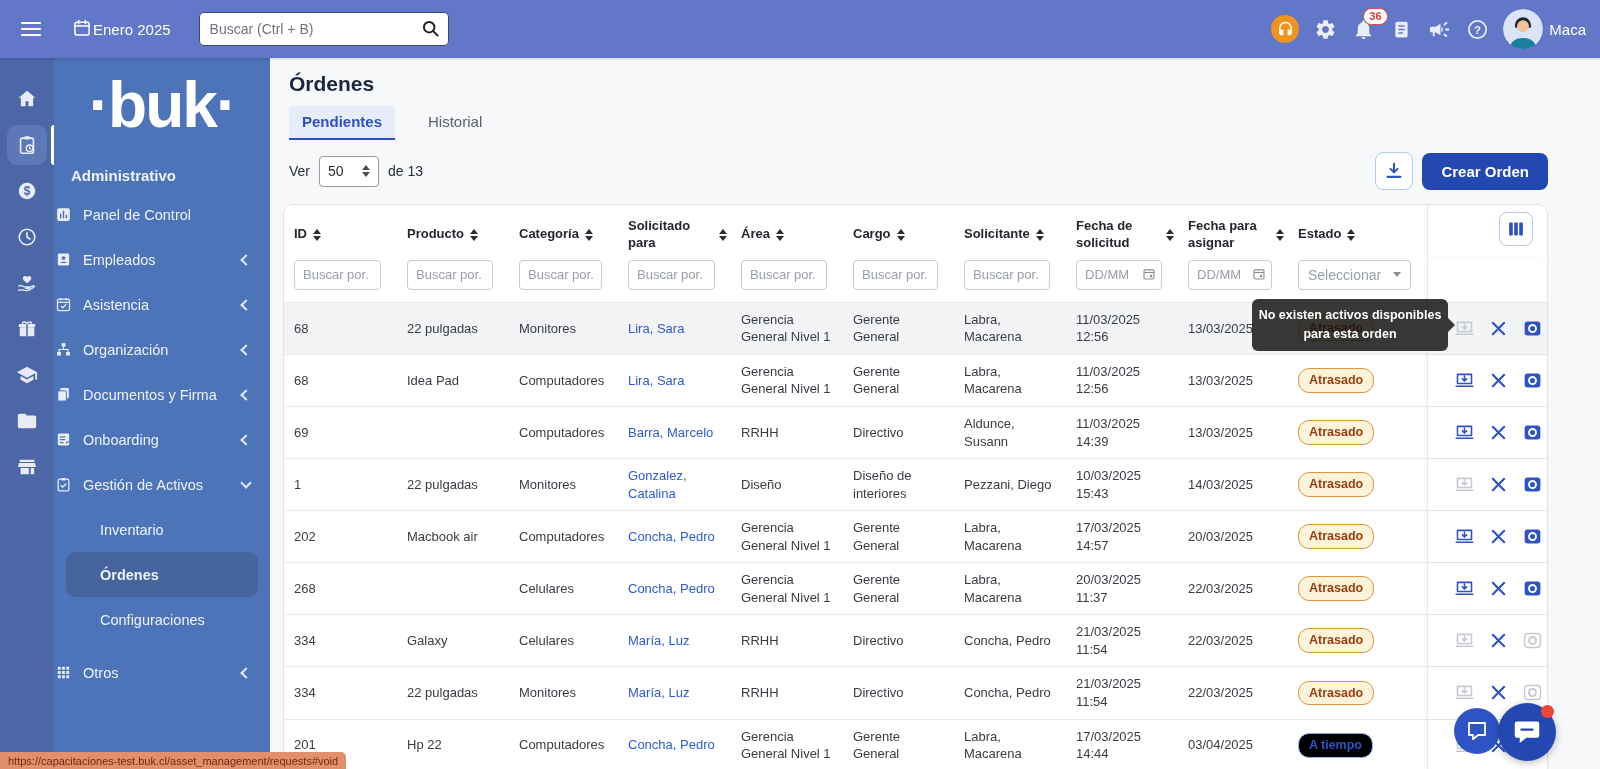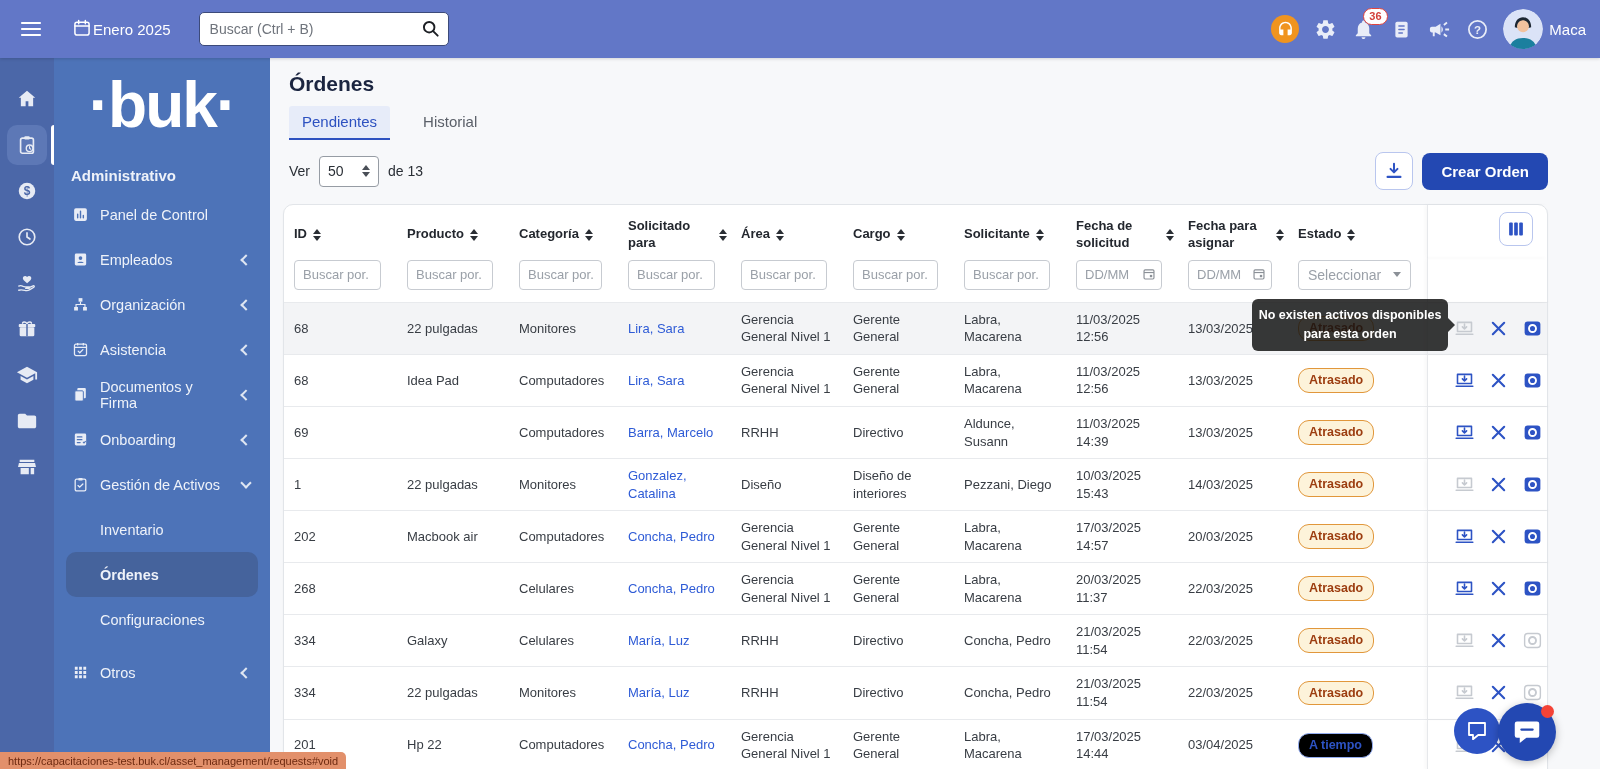--- a/index.html
+++ b/index.html
@@ -26,39 +26,39 @@
   .rail{position:absolute;top:58px;left:0;width:54px;bottom:0;background:#4b67a8;padding-top:18px;z-index:30;}
   .rail-item{position:relative;width:54px;height:46px;display:flex;align-items:center;justify-content:center;color:#e7ebf4;cursor:pointer;}
   .rail-item .ribg{width:40px;height:40px;border-radius:10px;display:flex;align-items:center;justify-content:center;}
   .rail-item.active .ribg{background:#5d78b6;}
   .rail-item.active::after{content:'';position:absolute;right:0;top:3px;bottom:3px;width:3px;background:#fff;border-radius:3px 0 0 3px;}
 
   
   .sidebar{position:absolute;top:58px;left:54px;width:216px;bottom:0;background:#4d73b8;color:#eef2f9;z-index:29;}
   .logo{margin-top:6px;text-align:center;font-size:64px;font-weight:bold;line-height:1.3;letter-spacing:-2px;color:#fff;}
   .section{margin:20px 0 8px 17px;font-size:15px;font-weight:bold;}
-  .mitem{height:45px;display:flex;align-items:center;gap:11px;padding-left:17px;font-size:14.5px;cursor:pointer;}
+  .mitem{height:45px;display:flex;align-items:center;gap:11px;font-size:14.5px;cursor:pointer;}
   .mitem .mic{width:18px;height:18px;flex:none;display:flex;align-items:center;justify-content:center;}
   .mitem .chev{margin-left:auto;margin-right:20px;}
   .chev{display:inline-block;width:8px;height:8px;border:solid #dfe6f2;border-width:0 2px 2px 0;}
   .chev.left{transform:rotate(135deg);}
   .chev.down{transform:rotate(45deg);margin-top:-4px;}
   .sub{padding-left:46px;height:45px;display:flex;align-items:center;font-size:14.5px;cursor:pointer;}
   .sub.active{background:#45639c;border-radius:10px;margin:0 12px;padding-left:34px;font-weight:bold;}
   .mitem.otros{margin-top:8px;}
 
   
   .statusbar{position:absolute;left:0;bottom:-10px;z-index:50;background:#e2906b;color:#6e2a10;font-size:11px;padding:3px 8px 12px;border-radius:0 5px 0 0;white-space:nowrap;}
 
   
   main{position:absolute;left:270px;top:58px;right:0;bottom:0;padding:14px 0 0 13px;}
   h1{font-size:21px;color:#1b2540;padding-left:6px;line-height:24px;}
   .tabs{display:flex;gap:20px;margin-top:10px;padding-left:6px;height:34px;font-size:15px;}
   .tab{padding:7px 13px;color:#5b6069;cursor:pointer;border-bottom:2px solid transparent;}
-  .tab.active{color:#2d51c0;background:#e7ecf9;border-bottom:2px solid #2d51c0;border-radius:3px 3px 0 0;font-weight:normal;}
+  .tab.active{color:#2d51c0;background:#e7ecf9;border-bottom:2px solid #2d51c0;border-radius:3px 3px 0 0;font-weight:bold;}
   .controls{display:flex;align-items:center;gap:9px;margin-top:12px;width:1265px;padding-left:6px;font-size:14px;color:#2a2f36;height:38px;}
   .psize{display:flex;align-items:center;justify-content:space-between;width:60px;height:31px;border:1px solid #969ca4;border-radius:4px;background:#fff;padding:0 8px;cursor:pointer;}
   .spacer{flex:1;}
   .dl{width:38px;height:38px;border:1px solid #b9c6ee;border-radius:8px;background:#fff;display:flex;align-items:center;justify-content:center;cursor:pointer;}
   .create{height:37px;padding:0 19px;background:#2348b2;color:#fff;border:none;border-radius:8px;font-size:15px;font-weight:bold;font-family:inherit;cursor:pointer;}
 
   
   .card{margin-top:14px;width:1265px;background:#fff;border:1px solid #e2e5e9;border-radius:10px 10px 0 0;box-shadow:0 1px 2px rgba(20,30,60,.04);}
   .grid{display:grid;grid-template-columns:113px 112px 109px 113px 112px 111px 112px 112px 110px 139px 1fr;}
   .th{padding:13px 4px 6px 10px;font-weight:bold;font-size:13px;color:#23272e;display:flex;align-items:center;cursor:pointer;}
@@ -273,38 +273,38 @@
             <circle cx="12" cy="10" r="2.6" fill="#4d73b8"></circle>
             <path d="M7.5 17c.6-2.4 8.4-2.4 9 0z" fill="#4d73b8"></path>
           </svg>
         </span>
       <span>Empleados</span>
       <span class="chev left"></span>
     </div>
     <div class="mitem">
       <span class="mic">
           <svg width="17" height="17" viewBox="0 0 24 24" fill="none">
+            <rect x="3.5" y="4.5" width="17" height="16" rx="2" stroke="#e9edf6" stroke-width="1.8"></rect>
+            <path d="M3.5 9h17M8 2.8v3.4M16 2.8v3.4" stroke="#e9edf6" stroke-width="1.8"></path>
+            <path d="M8.7 14.3l2.3 2.3 4.4-4.4" stroke="#e9edf6" stroke-width="1.8" stroke-linecap="round"></path>
+          </svg>
+        </span>
+      <span>Asistencia</span>
+      <span class="chev left"></span>
+    </div>
+    <div class="mitem">
+      <span class="mic">
+          <svg width="17" height="17" viewBox="0 0 24 24" fill="none">
             <rect x="9.3" y="3" width="5.4" height="5" fill="#e9edf6"></rect>
             <rect x="3" y="15.5" width="5.4" height="5" fill="#e9edf6"></rect>
             <rect x="15.6" y="15.5" width="5.4" height="5" fill="#e9edf6"></rect>
             <path d="M12 8v4M5.7 15.5V12h12.6v3.5" stroke="#e9edf6" stroke-width="1.6"></path>
           </svg>
         </span>
       <span>Organización</span>
-      <span class="chev left"></span>
-    </div>
-    <div class="mitem">
-      <span class="mic">
-          <svg width="17" height="17" viewBox="0 0 24 24" fill="none">
-            <rect x="3.5" y="4.5" width="17" height="16" rx="2" stroke="#e9edf6" stroke-width="1.8"></rect>
-            <path d="M3.5 9h17M8 2.8v3.4M16 2.8v3.4" stroke="#e9edf6" stroke-width="1.8"></path>
-            <path d="M8.7 14.3l2.3 2.3 4.4-4.4" stroke="#e9edf6" stroke-width="1.8" stroke-linecap="round"></path>
-          </svg>
-        </span>
-      <span>Asistencia</span>
       <span class="chev left"></span>
     </div>
     <div class="mitem">
       <span class="mic">
           <svg width="17" height="17" viewBox="0 0 24 24">
             <rect x="7.5" y="2.8" width="12" height="14.5" rx="1.5" fill="#e9edf6"></rect>
             <rect x="4" y="6.8" width="12" height="14.5" rx="1.5" fill="#e9edf6" stroke="#4d73b8" stroke-width="1.4"></rect>
           </svg>
         </span>
       <span>Documentos y Firma</span>

